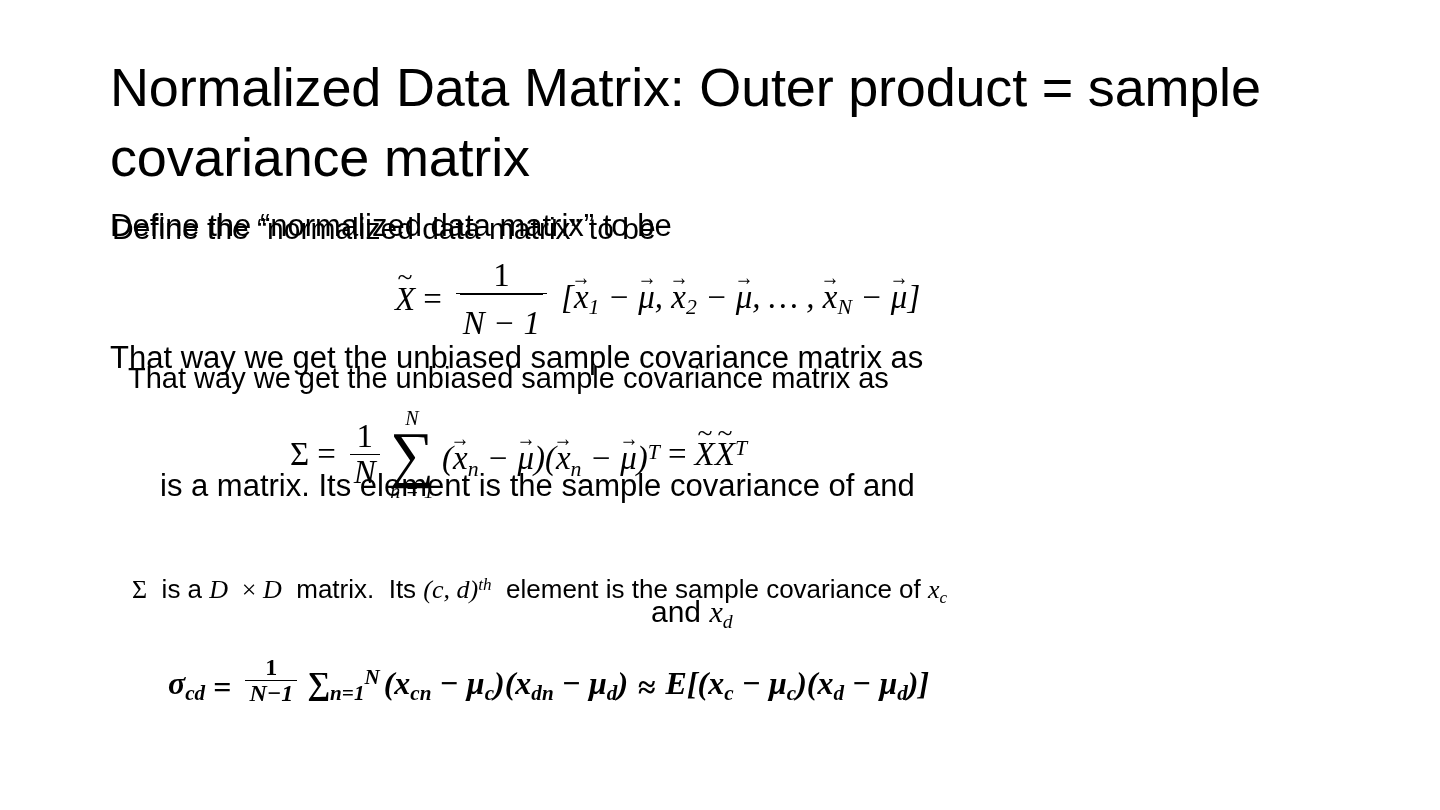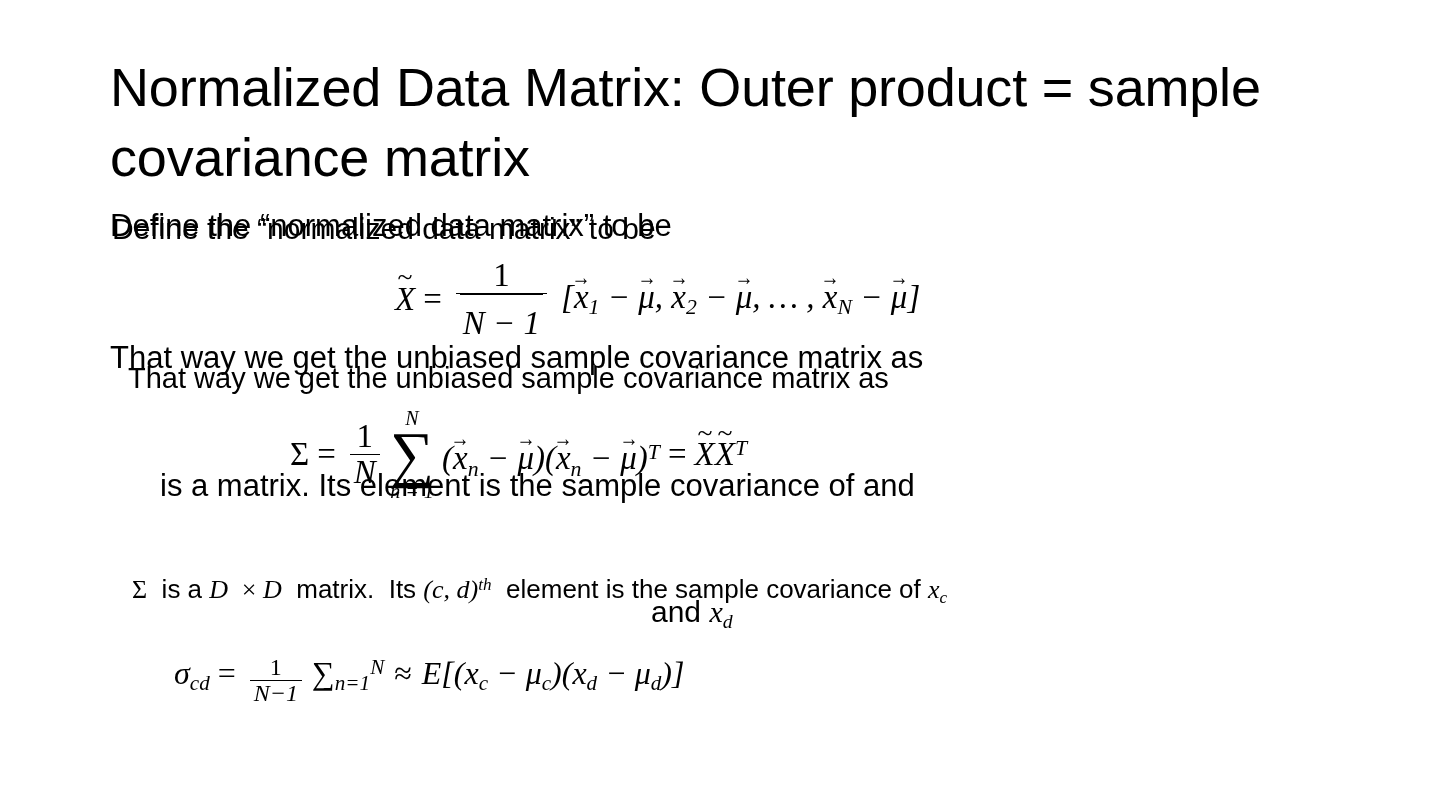--- a/index.html
+++ b/index.html
@@ -139,27 +139,28 @@
     font-size: 26px;
   }
   .line-isa-b2 {
     left: 651px;
     top: 595px;
     font-size: 30px;
   }
   
   .eq3 {
     position: absolute;
-    left: 174px;
+    left: 168px;
     top: 655px;
     font-size: 32px;
     font-family: "Liberation Serif", serif;
     display: flex;
-    align-items: flex-start;
-    white-space: nowrap;
+    align-items: flex-end;
+    white-space: nowrap;
+    font-weight: bold;
   }
   .small-frac {
     font-size: 24px;
   }
   sub {
     font-size: 0.66em;
     vertical-align: -0.28em;
   }
   sup {
     font-size: 0.66em;
@@ -253,19 +254,22 @@
   <div class="eq3">
     <span class="serif-i">σ<sub>cd</sub></span>
     <span class="serif" style="margin:0 8px;">=</span>
     <span class="frac small-frac">
       <span class="num serif">1</span>
       <span class="den serif-i">N−1</span>
     </span>
     <span class="serif" style="margin-left:4px;">
       ∑<span class="serif-i" style="font-size:0.66em;vertical-align:-0.28em;">n=1</span><span class="serif-i" style="font-size:0.66em;vertical-align:0.48em;">N</span>
     </span>
+    <span class="serif-i" style="margin-left:4px;">
+      (x<sub>cn</sub> − μ<sub>c</sub>)(x<sub>dn</sub> − μ<sub>d</sub>)
+    </span>
     <span class="serif" style="margin:0 10px;">≈</span>
     <span class="serif-i">
       E[(x<sub>c</sub> − μ<sub>c</sub>)(x<sub>d</sub> − μ<sub>d</sub>)]
     </span>
   </div>
 
 </div>
 
 </body></html>

